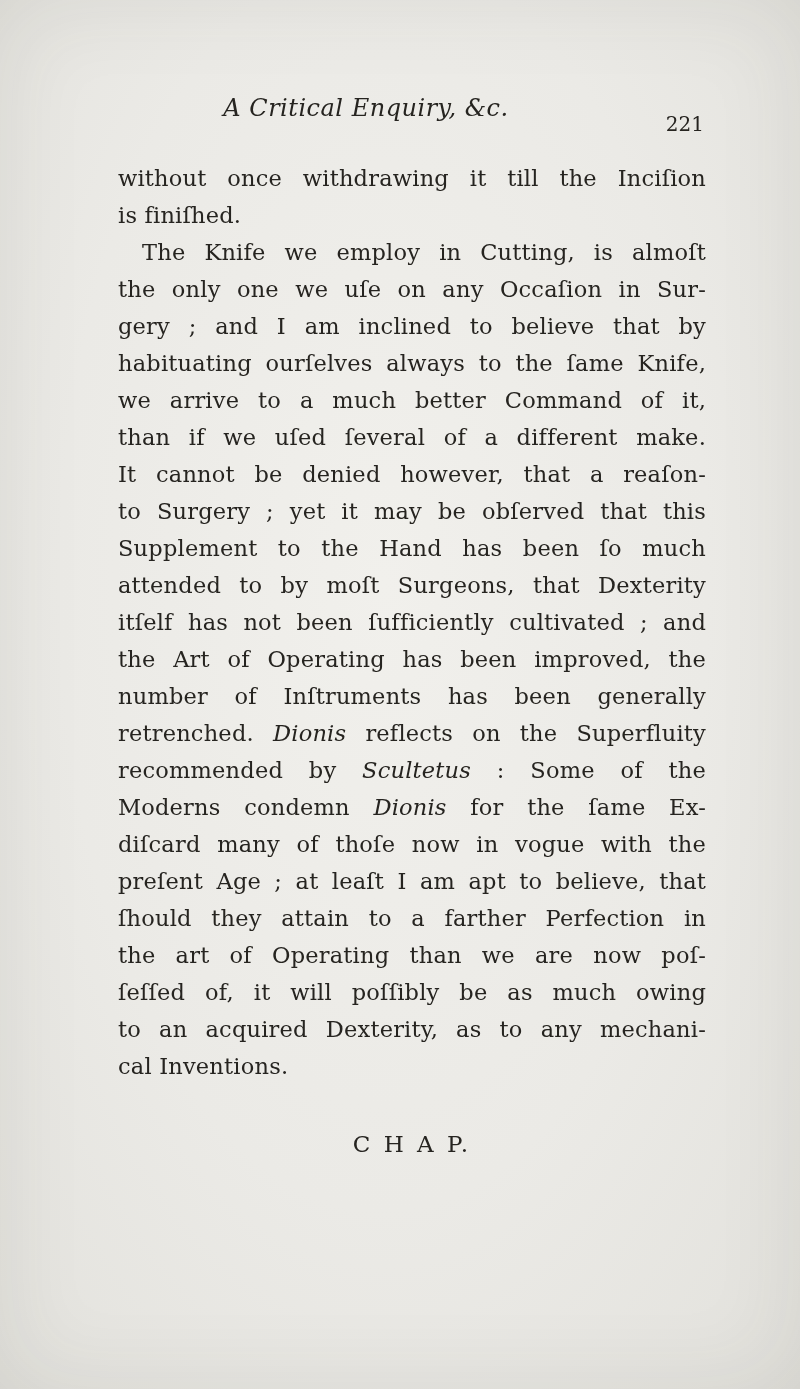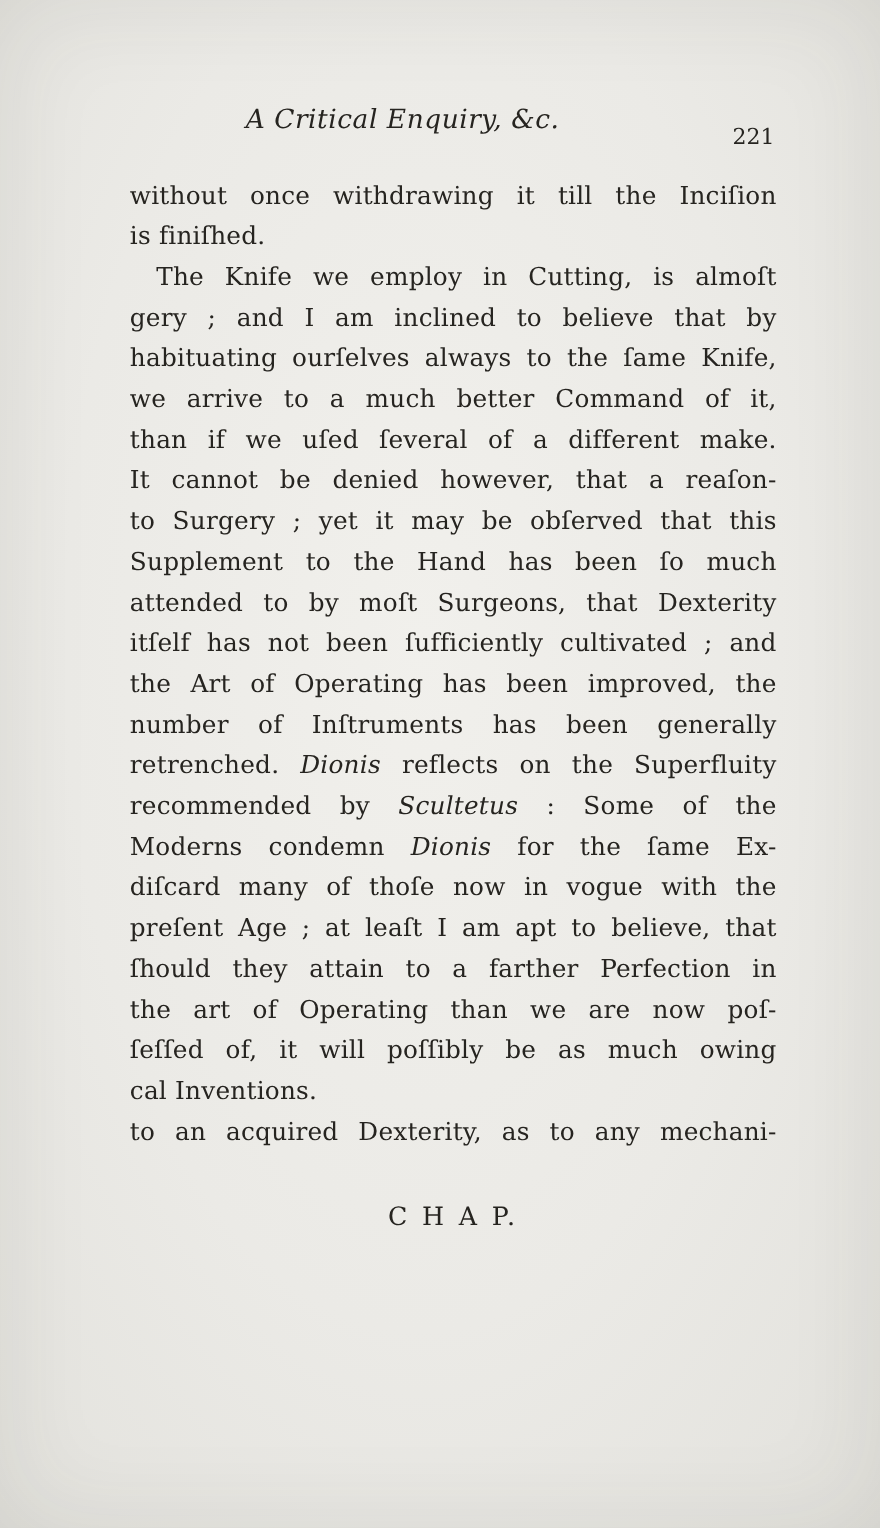--- a/index.html
+++ b/index.html
@@ -70,38 +70,39 @@
 
   <div class="header">
     <span class="running-title">A Critical Enquiry, &amp;c.</span>
     <span class="pagenum">221</span>
   </div>
 
   <div class="body-text">
       <div class="line"><span>without once withdrawing it till the Inciſion</span></div>
       <div class="line para-end"><span>is finiſhed.</span></div>
       <div class="line para-start"><span>The Knife we employ in Cutting, is almoſt</span></div>
+      <div class="line"><span>the only one we uſe on any Occaſion in Sur-</span></div>
       <div class="line"><span>gery ; and I am inclined to believe that by</span></div>
       <div class="line"><span>habituating ourſelves always to the ſame Knife,</span></div>
       <div class="line"><span>we arrive to a much better Command of it,</span></div>
       <div class="line"><span>than if we uſed ſeveral of a different make.</span></div>
       <div class="line"><span>It cannot be denied however, that a reaſon-</span></div>
       <div class="line"><span>to Surgery ; yet it may be obſerved that this</span></div>
       <div class="line"><span>Supplement to the Hand has been ſo much</span></div>
       <div class="line"><span>attended to by moſt Surgeons, that Dexterity</span></div>
       <div class="line"><span>itſelf has not been ſufficiently cultivated ; and</span></div>
       <div class="line"><span>the Art of Operating has been improved, the</span></div>
       <div class="line"><span>number of Inſtruments has been generally</span></div>
       <div class="line"><span>retrenched. </span><span class="it">Dionis</span><span> reflects on the Superfluity</span></div>
       <div class="line"><span>recommended by </span><span class="it">Scultetus</span><span> : Some of the</span></div>
       <div class="line"><span>Moderns condemn </span><span class="it">Dionis</span><span> for the ſame Ex-</span></div>
       <div class="line"><span>diſcard many of thoſe now in vogue with the</span></div>
       <div class="line"><span>preſent Age ; at leaſt I am apt to believe, that</span></div>
       <div class="line"><span>ſhould they attain to a farther Perfection in</span></div>
       <div class="line"><span>the art of Operating than we are now poſ-</span></div>
       <div class="line"><span>ſeſſed of, it will poſſibly be as much owing</span></div>
+      <div class="line"><span>to an acquired Dexterity, as to any mechani-</span></div>
       <div class="line para-end"><span>cal Inventions.</span></div>
-      <div class="line"><span>to an acquired Dexterity, as to any mechani-</span></div>
     </div>
 
   <div class="chapter">C H A P.</div>
 
 </div>
 
 </body></html>

